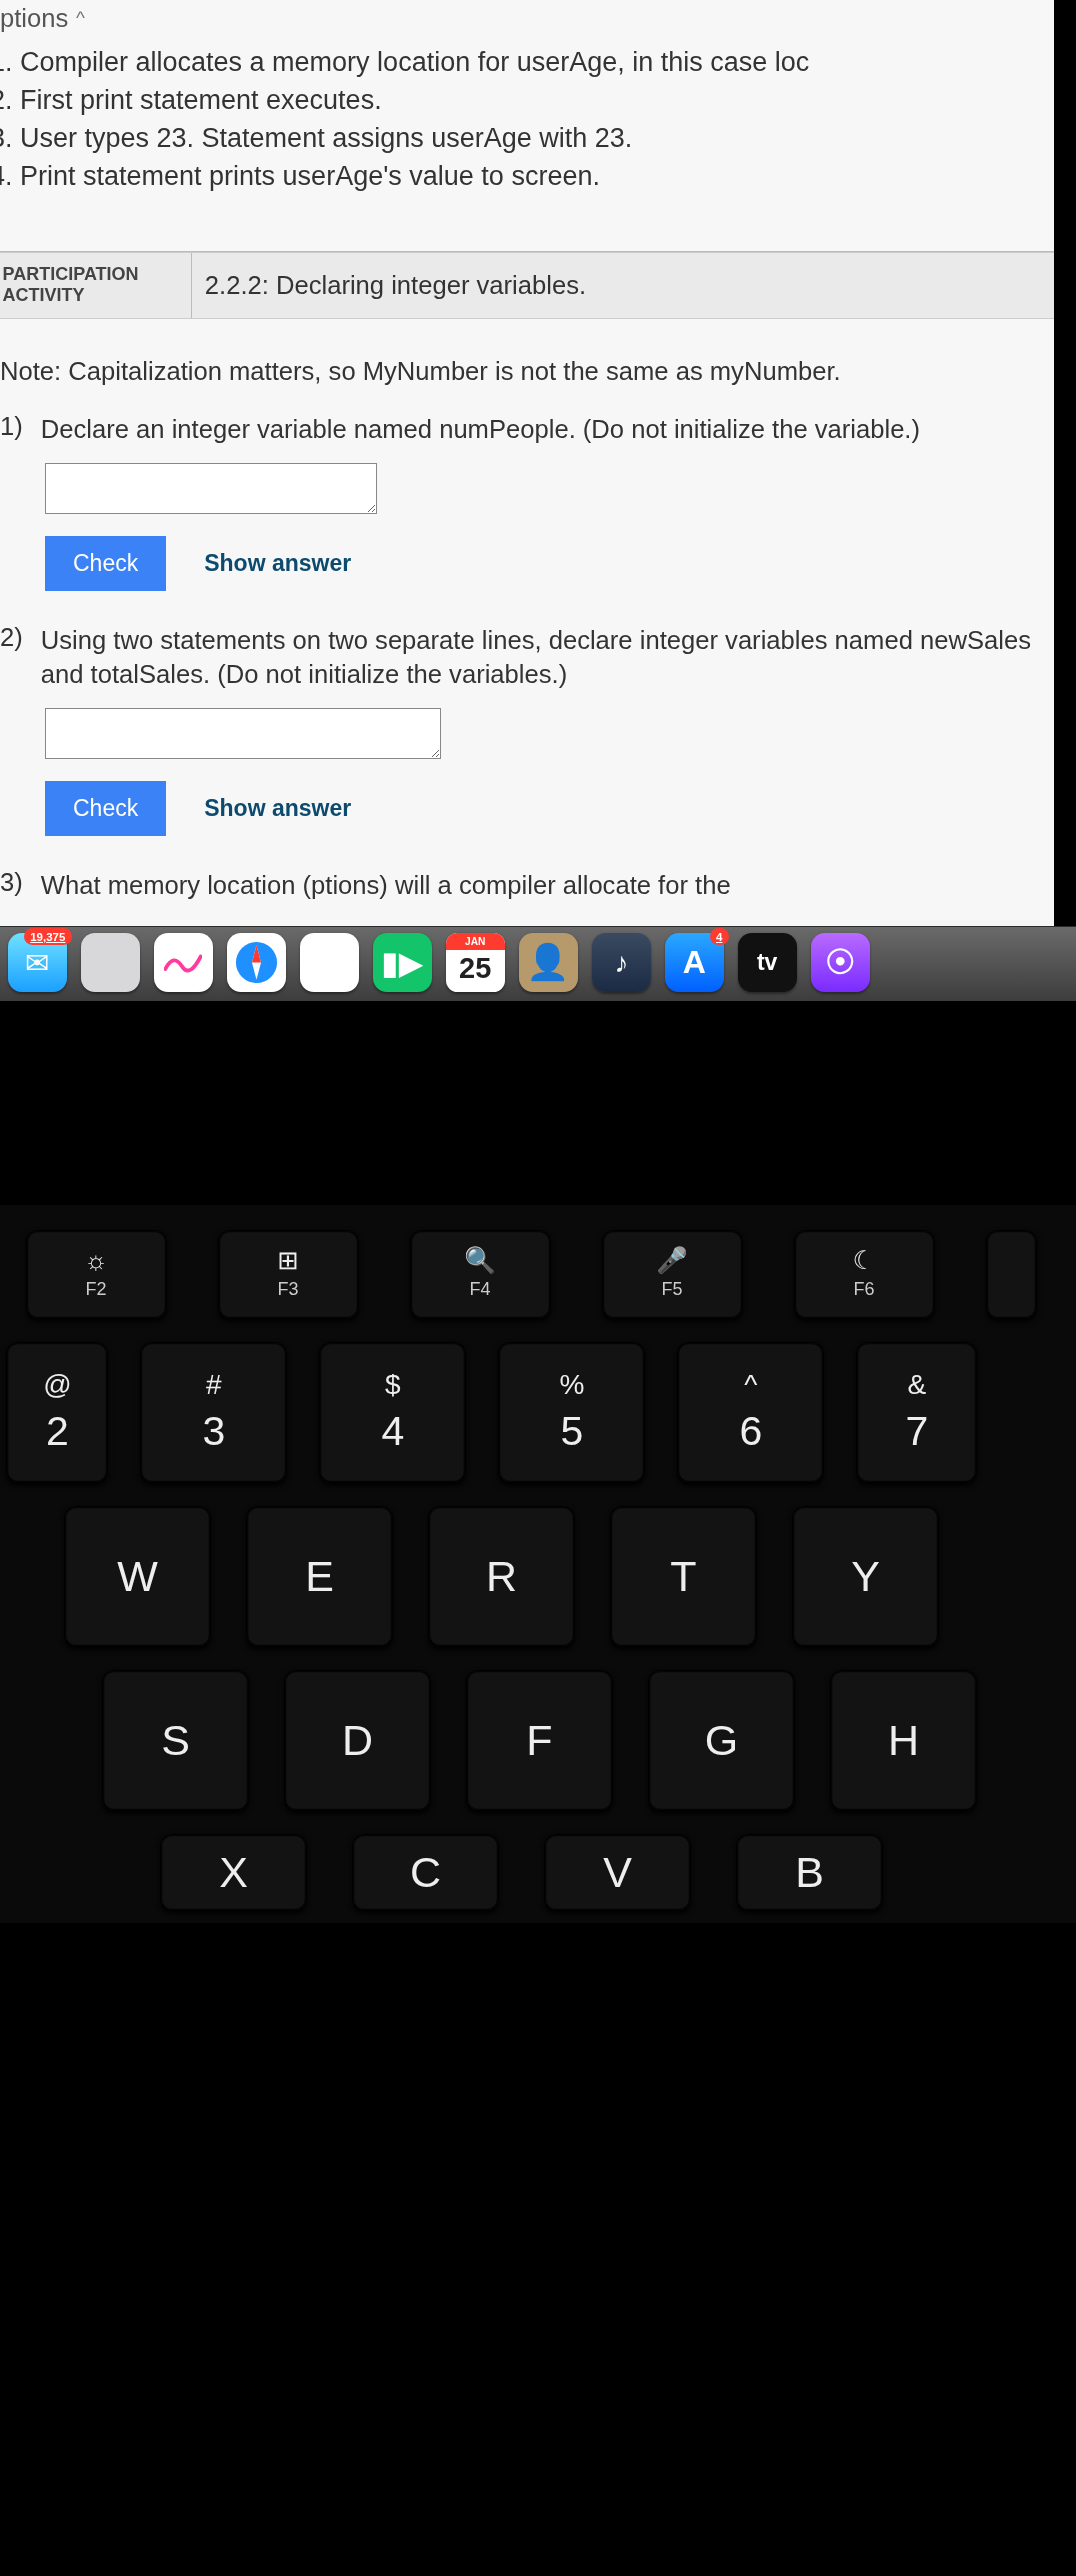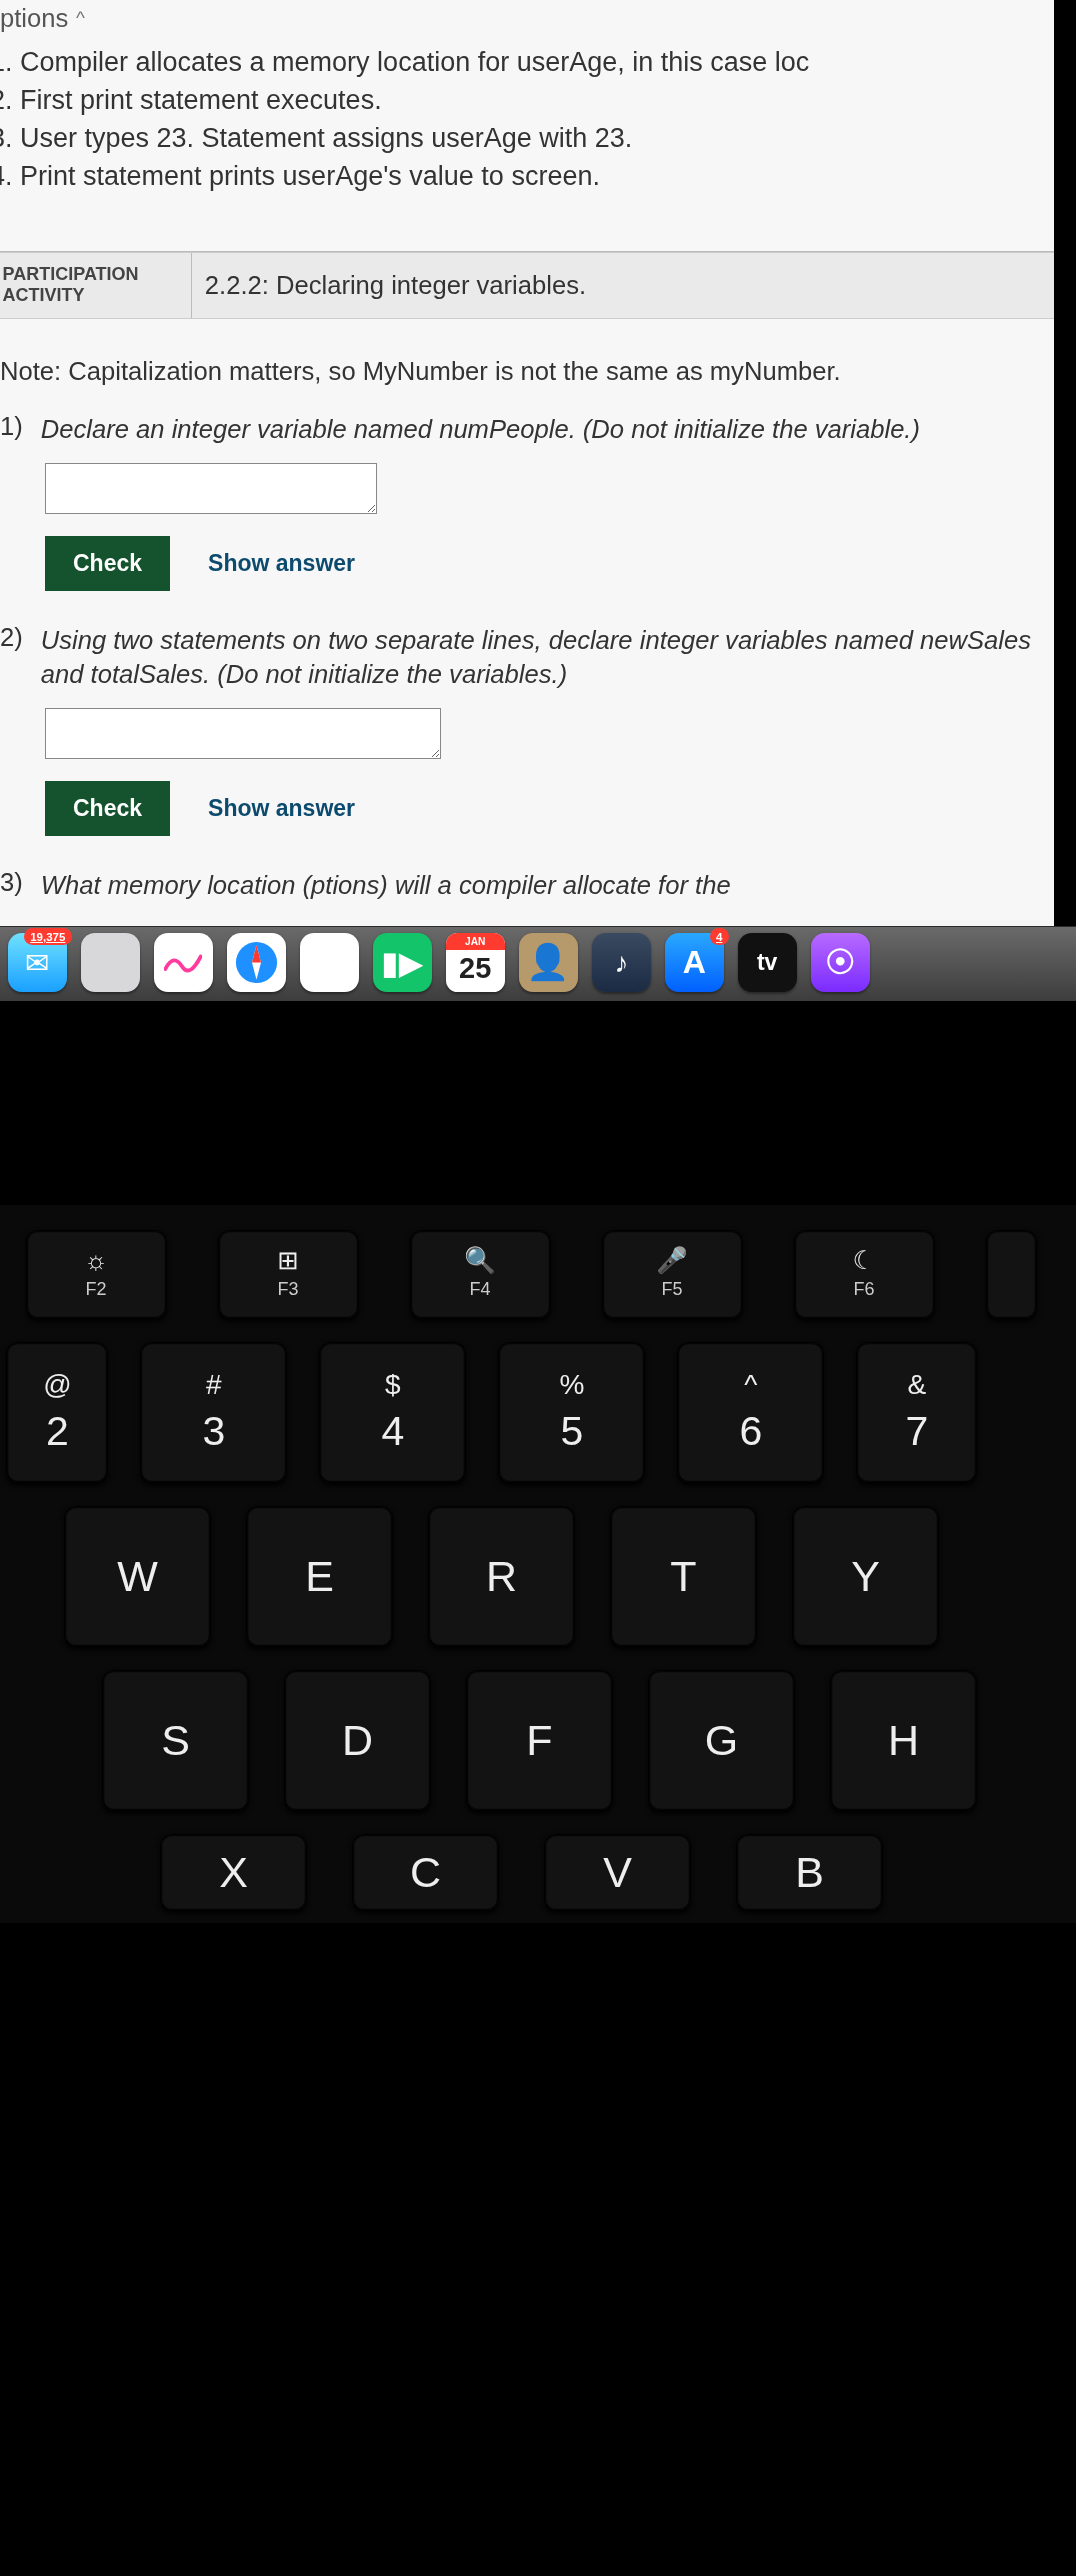--- a/index.html
+++ b/index.html
@@ -60,44 +60,44 @@
     padding: 0 0 32px 0;
   }
   .q-row {
     display: flex;
     gap: 12.8px;
     font-size: 25.6px;
     color: #333;
     margin-bottom: 16.6px;
   }
   .q-num { min-width: 28px; }
-  .q-text { flex: 1; line-height: 1.35; font-style: italic; }
+  .q-text { flex: 1; line-height: 1.35; }
   .answer-area {
     margin-left: 45px;
   }
   textarea.answer-input {
     width: 332px;
     height: 51px;
     border: 0.6px solid #888;
     background: #fff;
     font-size: 22px;
     padding: 3.8px;
     resize: both;
     display: block;
     margin-bottom: 22px;
   }
   .btn-row {
     display: flex;
     align-items: center;
     gap: 38px;
   }
   .check-btn {
-    background: #14532d;
+    background: #3b82f6;
     color: #fff;
-    font-weight: bold;
+    font-weight: normal;
     font-size: 23px;
     border: none;
     padding: 14px 28px;
     cursor: pointer;
   }
   .show-answer {
     color: #0c4a6e;
     font-weight: bold;
     font-size: 23px;
     cursor: pointer;

